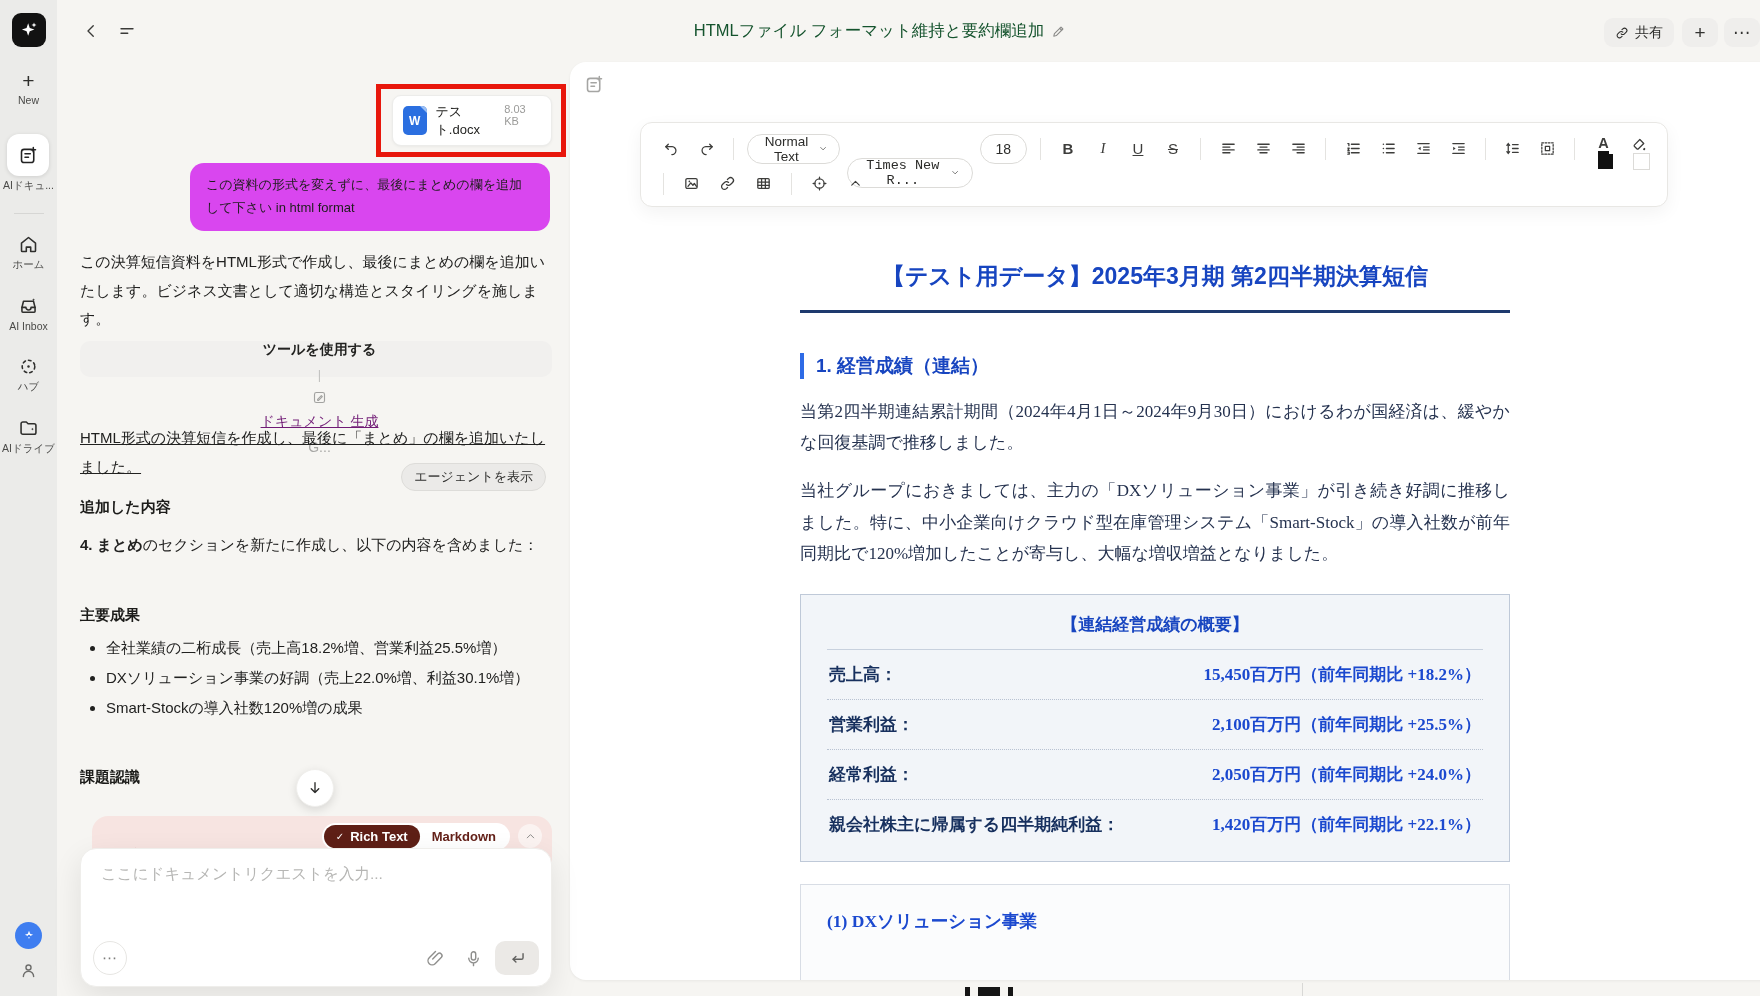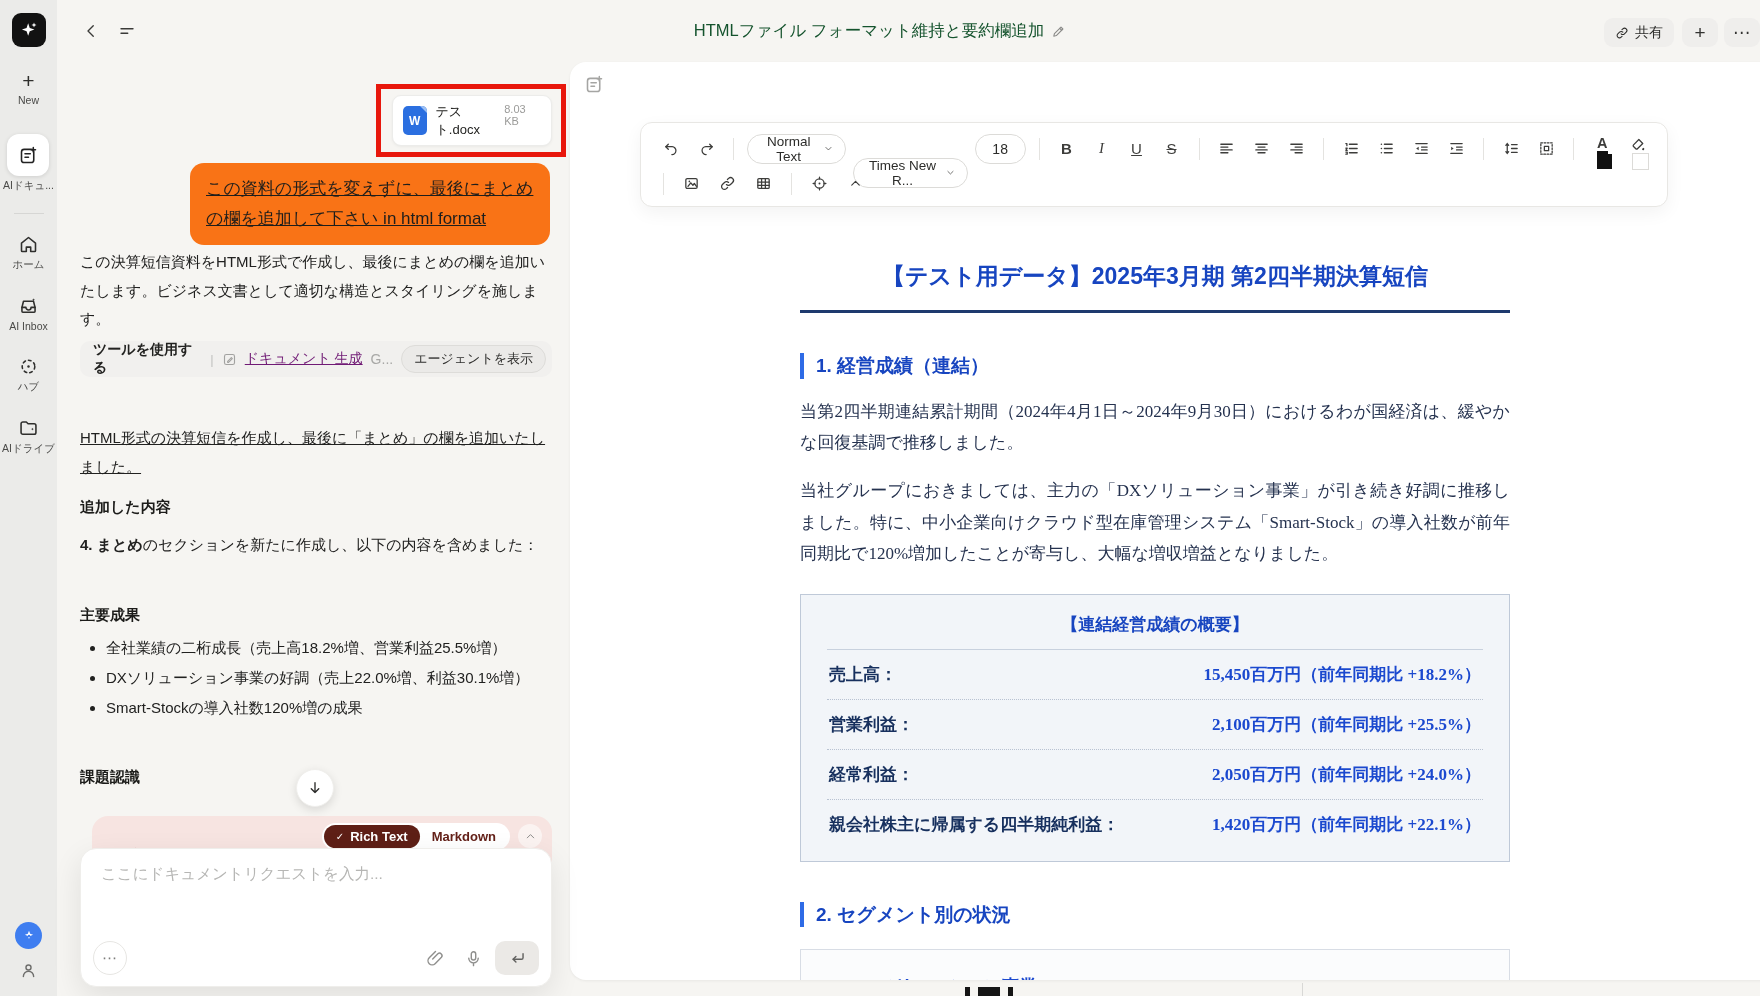--- a/index.html
+++ b/index.html
@@ -51,27 +51,27 @@
              display:flex;align-items:center;gap:9px;padding:0 10px;box-sizing:border-box;z-index:2;}
   .docx-icon{width:25px;height:29px;background:#2b6fe0;border-radius:5px;position:relative;
              display:grid;place-items:center;color:#fff;font-size:12px;font-weight:bold;}
   .docx-icon:after{content:"";position:absolute;top:0;right:0;border-style:solid;border-width:0 7px 7px 0;
              border-color:transparent #9cc0f4 transparent transparent;border-radius:0 5px 0 0;}
   .file-meta{display:flex;gap:2px;}
   .file-name{font-size:13px;color:#232321;}
   .file-size{font-size:11px;color:#9b9b99;}
   .annotation-box{position:absolute;left:376px;top:84px;width:190px;height:73px;
                   border:5px solid #e8170c;box-sizing:border-box;z-index:3;pointer-events:none;}
-  .user-bubble{position:absolute;left:190px;top:163px;width:360px;box-sizing:border-box;background:#f97316;
-               border-radius:14px;padding:11px 16px;font-size:17px;line-height:1.75;color:#1e1e1c;text-decoration:underline;}
+  .user-bubble{position:absolute;left:190px;top:163px;width:360px;box-sizing:border-box;background:#d946ef;
+               border-radius:14px;padding:11px 16px;font-size:13px;line-height:1.75;color:#1e1e1c;}
   .chat-p{position:absolute;left:80px;width:472px;font-size:15px;line-height:1.9;color:#212120;margin:0;}
   .p-intro{top:248px;}
   .p-result{top:424px;text-decoration:underline;}
   .tool-row{position:absolute;left:80px;top:341px;width:472px;height:36px;background:#f1f0ee;border-radius:10px;
-            display:flex;align-items:center;gap:8px;padding:0 6px 0 13px;box-sizing:border-box;}
+            display:flex;align-items:center;gap:8px;padding:0 6px 0 13px;box-sizing:border-box;flex-direction:column;}
   .tool-use{font-size:14px;font-weight:bold;color:#222220;}
   .tool-sep{color:#c2c2c0;font-size:13px;}
   .tool-edit{color:#a2a2a0;}
   .tool-name{font-size:14px;color:#701a75;white-space:nowrap;text-decoration:underline;}
   .tool-suffix{font-size:14px;color:#a8a8a6;}
   .agent-pill{margin-left:auto;background:#ebeae8;border:1px solid #dddcd9;border-radius:15px;
               padding:4px 12px;font-size:13px;color:#2e2e2c;white-space:nowrap;cursor:pointer;}
   .chat-h{position:absolute;left:80px;margin:0;font-size:15px;font-weight:bold;color:#1c1c1a;}
   .h-added{top:498px;}
   .p-added{top:531px;}
@@ -121,21 +121,21 @@
   .editor-toolbar{position:absolute;left:70px;top:60px;width:1028px;box-sizing:border-box;background:#fff;
                   border:1px solid #e8e7e4;border-radius:12px;box-shadow:0 6px 18px rgba(0,0,0,.05);
                   padding:7px 16px 6px;}
   .tb-row{display:flex;align-items:center;gap:7px;height:37px;}
   .tb-row2{height:33px;}
   .tb-btn{min-width:28px;height:28px;border:none;background:transparent;border-radius:6px;color:#3d3d3b;
           display:grid;place-items:center;cursor:pointer;font-family:inherit;}
   .tb-div{width:1px;height:22px;background:#e4e3e0;margin:0 6px;}
   .tb-pill{height:30px;border:1px solid #dcdbd8;border-radius:15px;background:#fff;display:flex;
            align-items:center;gap:6px;padding:0 12px;font-size:13.5px;color:#2c2c2a;cursor:pointer;}
-  .pill-font{font-family:Liberation Sans, sans-serif;margin-top:48px;}
+  .pill-font{font-family:Liberation Mono, monospace;margin-top:48px;}
   .pill-size{justify-content:center;width:62px;box-sizing:border-box;padding:0;font-size:14px;}
   .glyph-b{font-weight:bold;font-size:15px;}
   .glyph-i{font-style:italic;font-family:"Liberation Serif",serif;font-size:15px;}
   .glyph-u{text-decoration:underline;font-size:15px;}
   .glyph-s{text-decoration:line-through;font-size:15px;}
   .color-a{font-size:14.5px;font-weight:bold;border-bottom:3px solid #111;line-height:15px;}
   .swatch{width:15px;height:15px;margin-left:4px;}
   .swatch-black{background:#111;}
   .swatch-white{background:#fff;border:1px solid #dcdbd8;}
 
@@ -572,21 +572,20 @@
         <div class="sum-row">
           <span class="sum-label">経常利益：</span>
           <span class="sum-value">2,050百万円（前年同期比 +24.0%）</span>
         </div>
         <div class="sum-row">
           <span class="sum-label">親会社株主に帰属する四半期純利益：</span>
           <span class="sum-value">1,420百万円（前年同期比 +22.1%）</span>
         </div>
       </div>
 
-      <h2 class="doc-h2">2. セグメント別の状況</h2>
       <div class="seg-box">
         <div class="seg-sub">(1) DXソリューション事業</div>
       </div>
     </article>
   </section>
 
   <div class="clip-frag">
     <i class="f1"></i>
       <i class="f2"></i>
       <i class="f3"></i>

